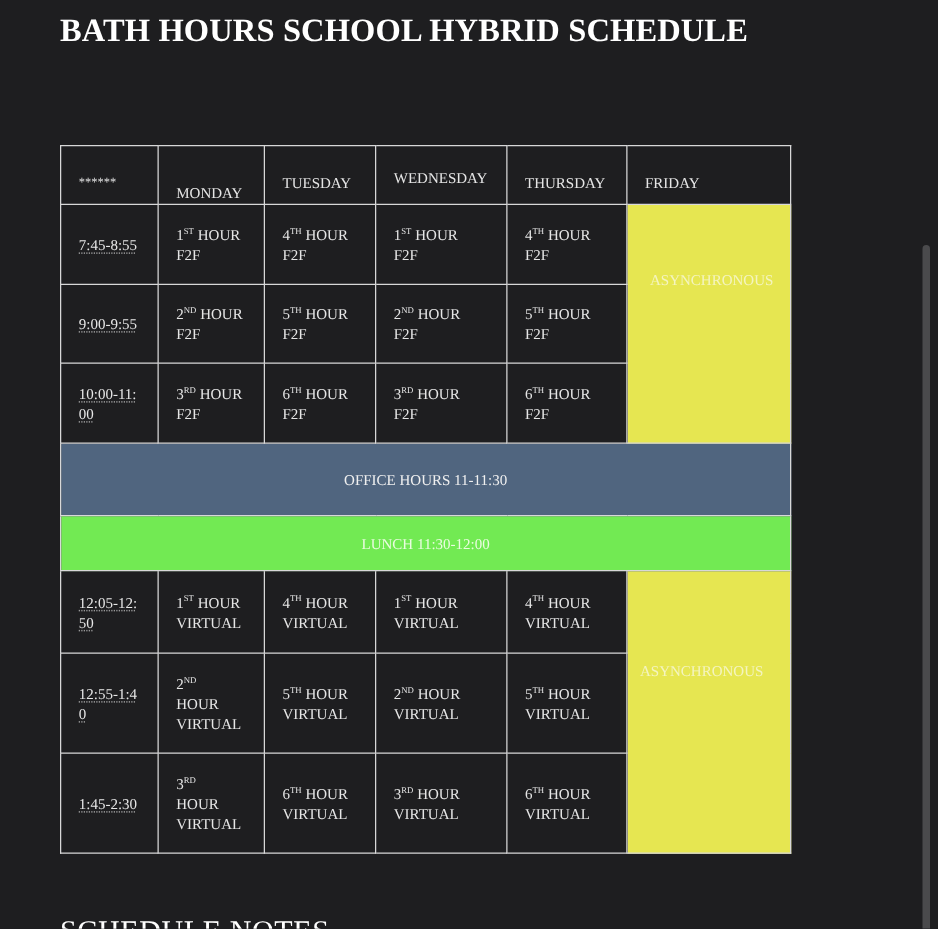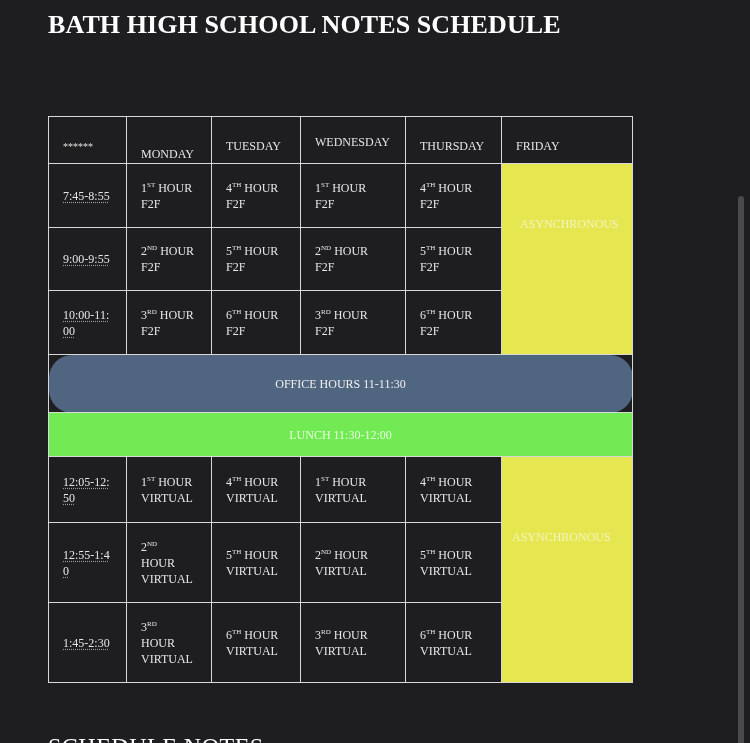--- a/index.html
+++ b/index.html
@@ -77,21 +77,20 @@
       vertical-align: top !important;
       padding-left: 18px !important;
       font-size: 12px;
     }
     td.async .async-label { display: block; }
     td.office {
       background: #50657f !important;
       color: #f0f0f0 !important;
       text-align: center;
       padding: 0 !important;
-      border-radius: 23px;
     }
     td.lunch {
       background: #72ea53 !important;
       color: #eafce0 !important;
       text-align: center;
       padding: 0 !important;
     }
     .notes-heading {
       position: absolute;
       left: 48px;
@@ -110,21 +109,21 @@
       width: 6px;
       height: 547px;
       background: #4a4a4c;
       border-radius: 3px 3px 0 0;
     }
   </style>
 </head>
 <body>
 
 <div class="page">
-  <h1 class="title">BATH HIGH SCHOOL NOTES SCHEDULE</h1>
+  <h1 class="title">BATH HOURS SCHOOL HYBRID SCHEDULE</h1>
 
   <table class="sched">
     <colgroup>
       <col style="width:78px">
       <col style="width:85px">
       <col style="width:89px">
       <col style="width:105px">
       <col style="width:96px">
       <col style="width:131px">
     </colgroup>

